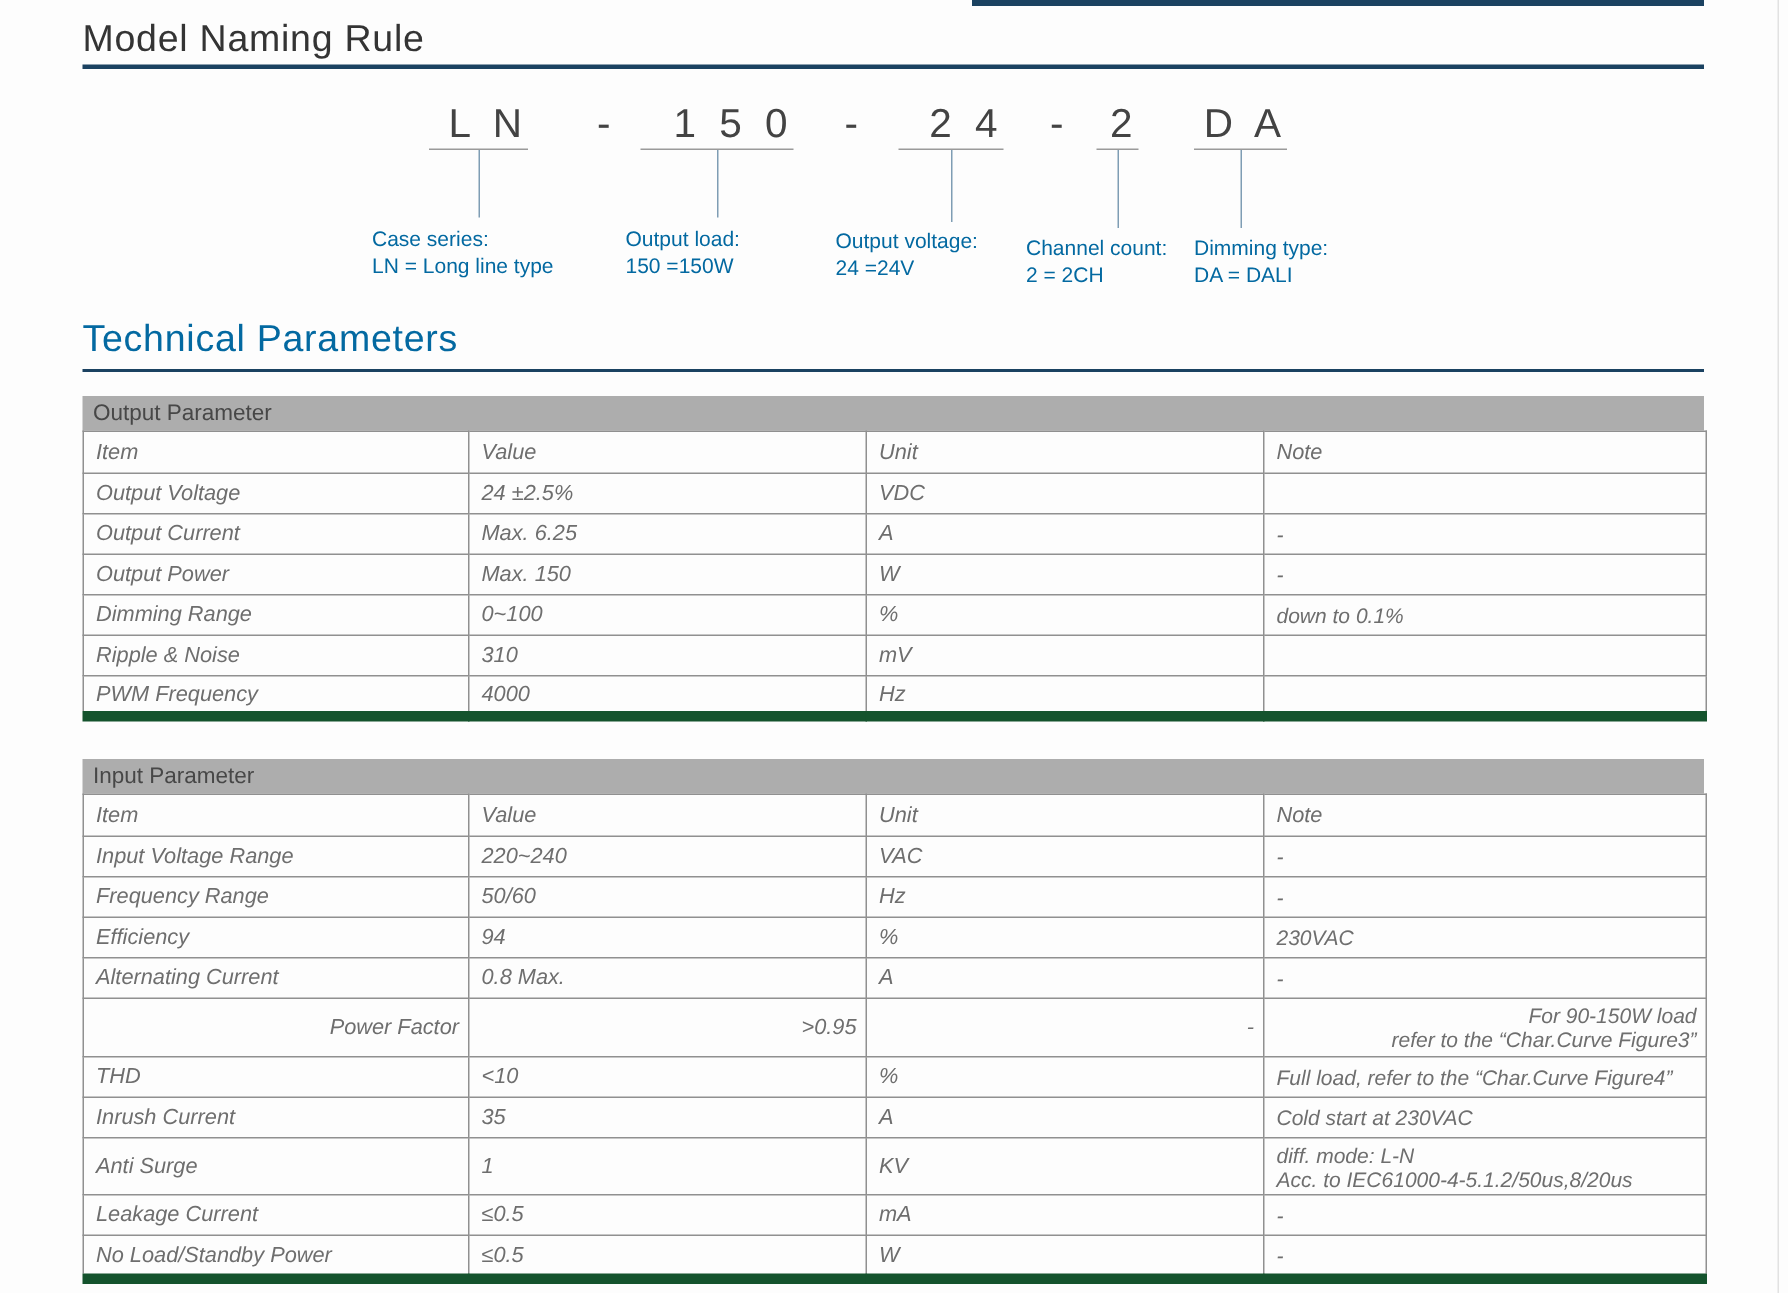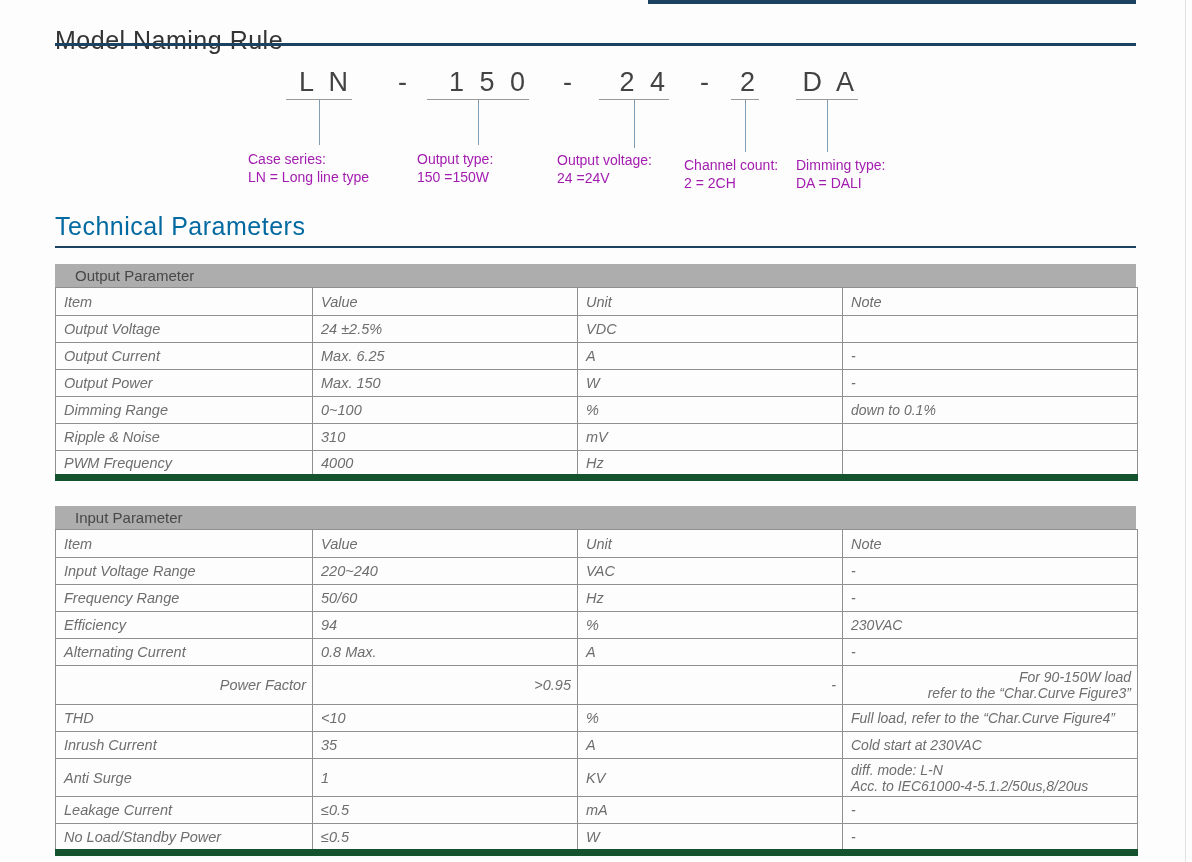--- a/index.html
+++ b/index.html
@@ -9,39 +9,39 @@
     background: #fdfdfd;
     font-family: "Liberation Sans", sans-serif;
     overflow: hidden;
     color: #6e6e6e;
   }
   .abs { position: absolute; }
 
   
   .top-accent-bar { left: 648px; top: 0; width: 488px; height: 4px; background: #1b4261; }
   .page-edge { left: 1185px; top: 0; width: 1px; height: 862px; background: #e2e2e2; }
-  .page-title { left: 55px; top: 26px; font-size: 25px; color: #343434; letter-spacing: 0.5px; }
+  .page-title { left: 55px; top: 12px; font-size: 25px; color: #343434; letter-spacing: 0.5px; }
   .title-rule { left: 55px; top: 43px; width: 1081px; height: 3px; background: #1b4261; }
   .section-title { left: 55px; top: 212px; font-size: 25px; color: #0369a1; letter-spacing: 0.5px; }
   .section-rule { left: 55px; top: 246px; width: 1081px; height: 2px; background: #1b4261; }
 
   
   .code-group {
     top: 66px; height: 34px; line-height: 32px;
     font-size: 27px; color: #434343; text-align: right;
     letter-spacing: 4px; border-bottom: 1px solid #9a9a9a;
   }
   .code-dash { top: 66px; font-size: 27px; color: #434343; line-height: 32px; }
   .connector { width: 1px; background: #7f9db4; }
-  .code-label { font-size: 14px; color: #a21caf; line-height: 18px; white-space: nowrap; }
+  .code-label { font-size: 14px; color: #0369a1; line-height: 18px; white-space: nowrap; }
 
   
   .param-bar {
     left: 55px; width: 1081px; height: 23px; background: #adadad;
-    color: #474747; font-size: 15px; line-height: 23px; padding-left: 20px;
+    color: #474747; font-size: 15px; line-height: 23px; padding-left: 7px;
   }
   .bar1 { top: 264px; }
   .bar2 { top: 506px; }
 
   
   table.params {
     left: 55px; width: 1082px; border-collapse: collapse; table-layout: fixed;
     font-size: 14.5px; color: #6e6e6e;
   }
   .t1 { top: 287px; }
@@ -83,21 +83,21 @@
   <div class="abs connector" style="left:478px;top:100px;height:45px;"></div>
   <div class="abs connector" style="left:634px;top:100px;height:48px;"></div>
   <div class="abs connector" style="left:745px;top:100px;height:52px;"></div>
   <div class="abs connector" style="left:827px;top:100px;height:52px;"></div>
 
   <div class="abs code-label" style="left:248px;top:150px;">
     <div>Case series:</div>
     <div>LN = Long line type</div>
   </div>
   <div class="abs code-label" style="left:417px;top:150px;">
-    <div>Output type:</div>
+    <div>Output load:</div>
     <div>150 =150W</div>
   </div>
   <div class="abs code-label" style="left:557px;top:151px;">
     <div>Output voltage:</div>
     <div>24 =24V</div>
   </div>
   <div class="abs code-label" style="left:684px;top:156px;">
     <div>Channel count:</div>
     <div>2 = 2CH</div>
   </div>

